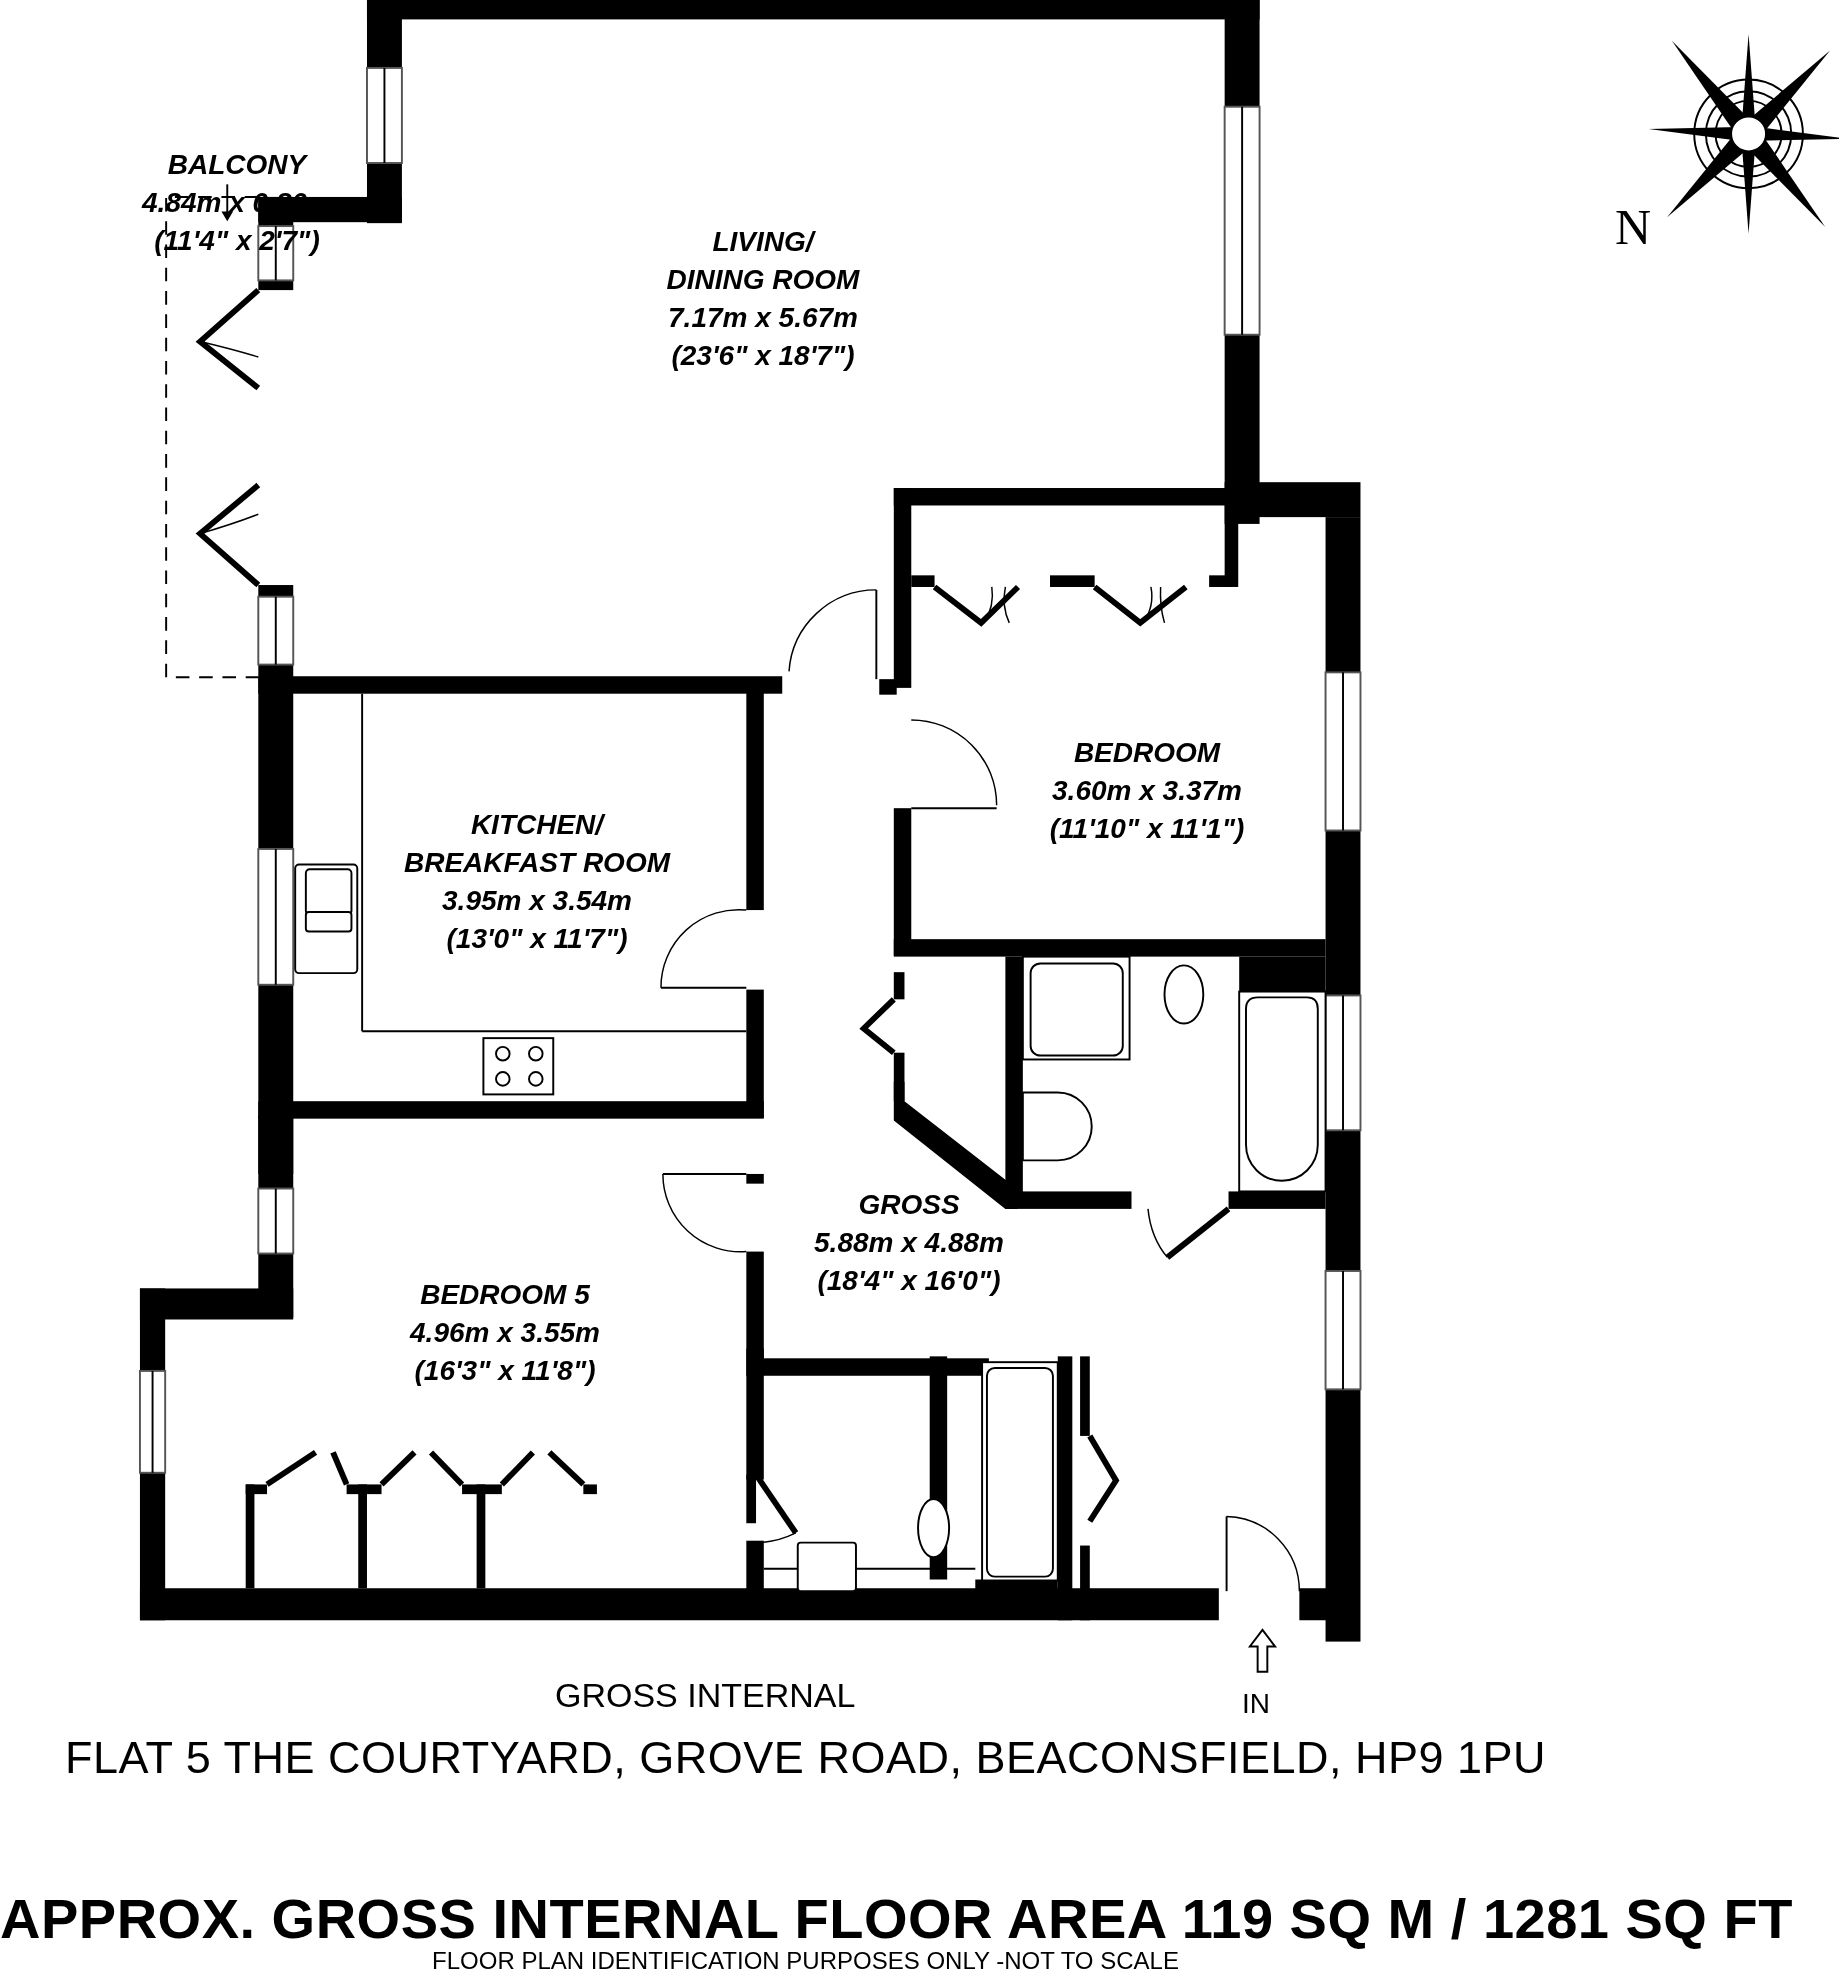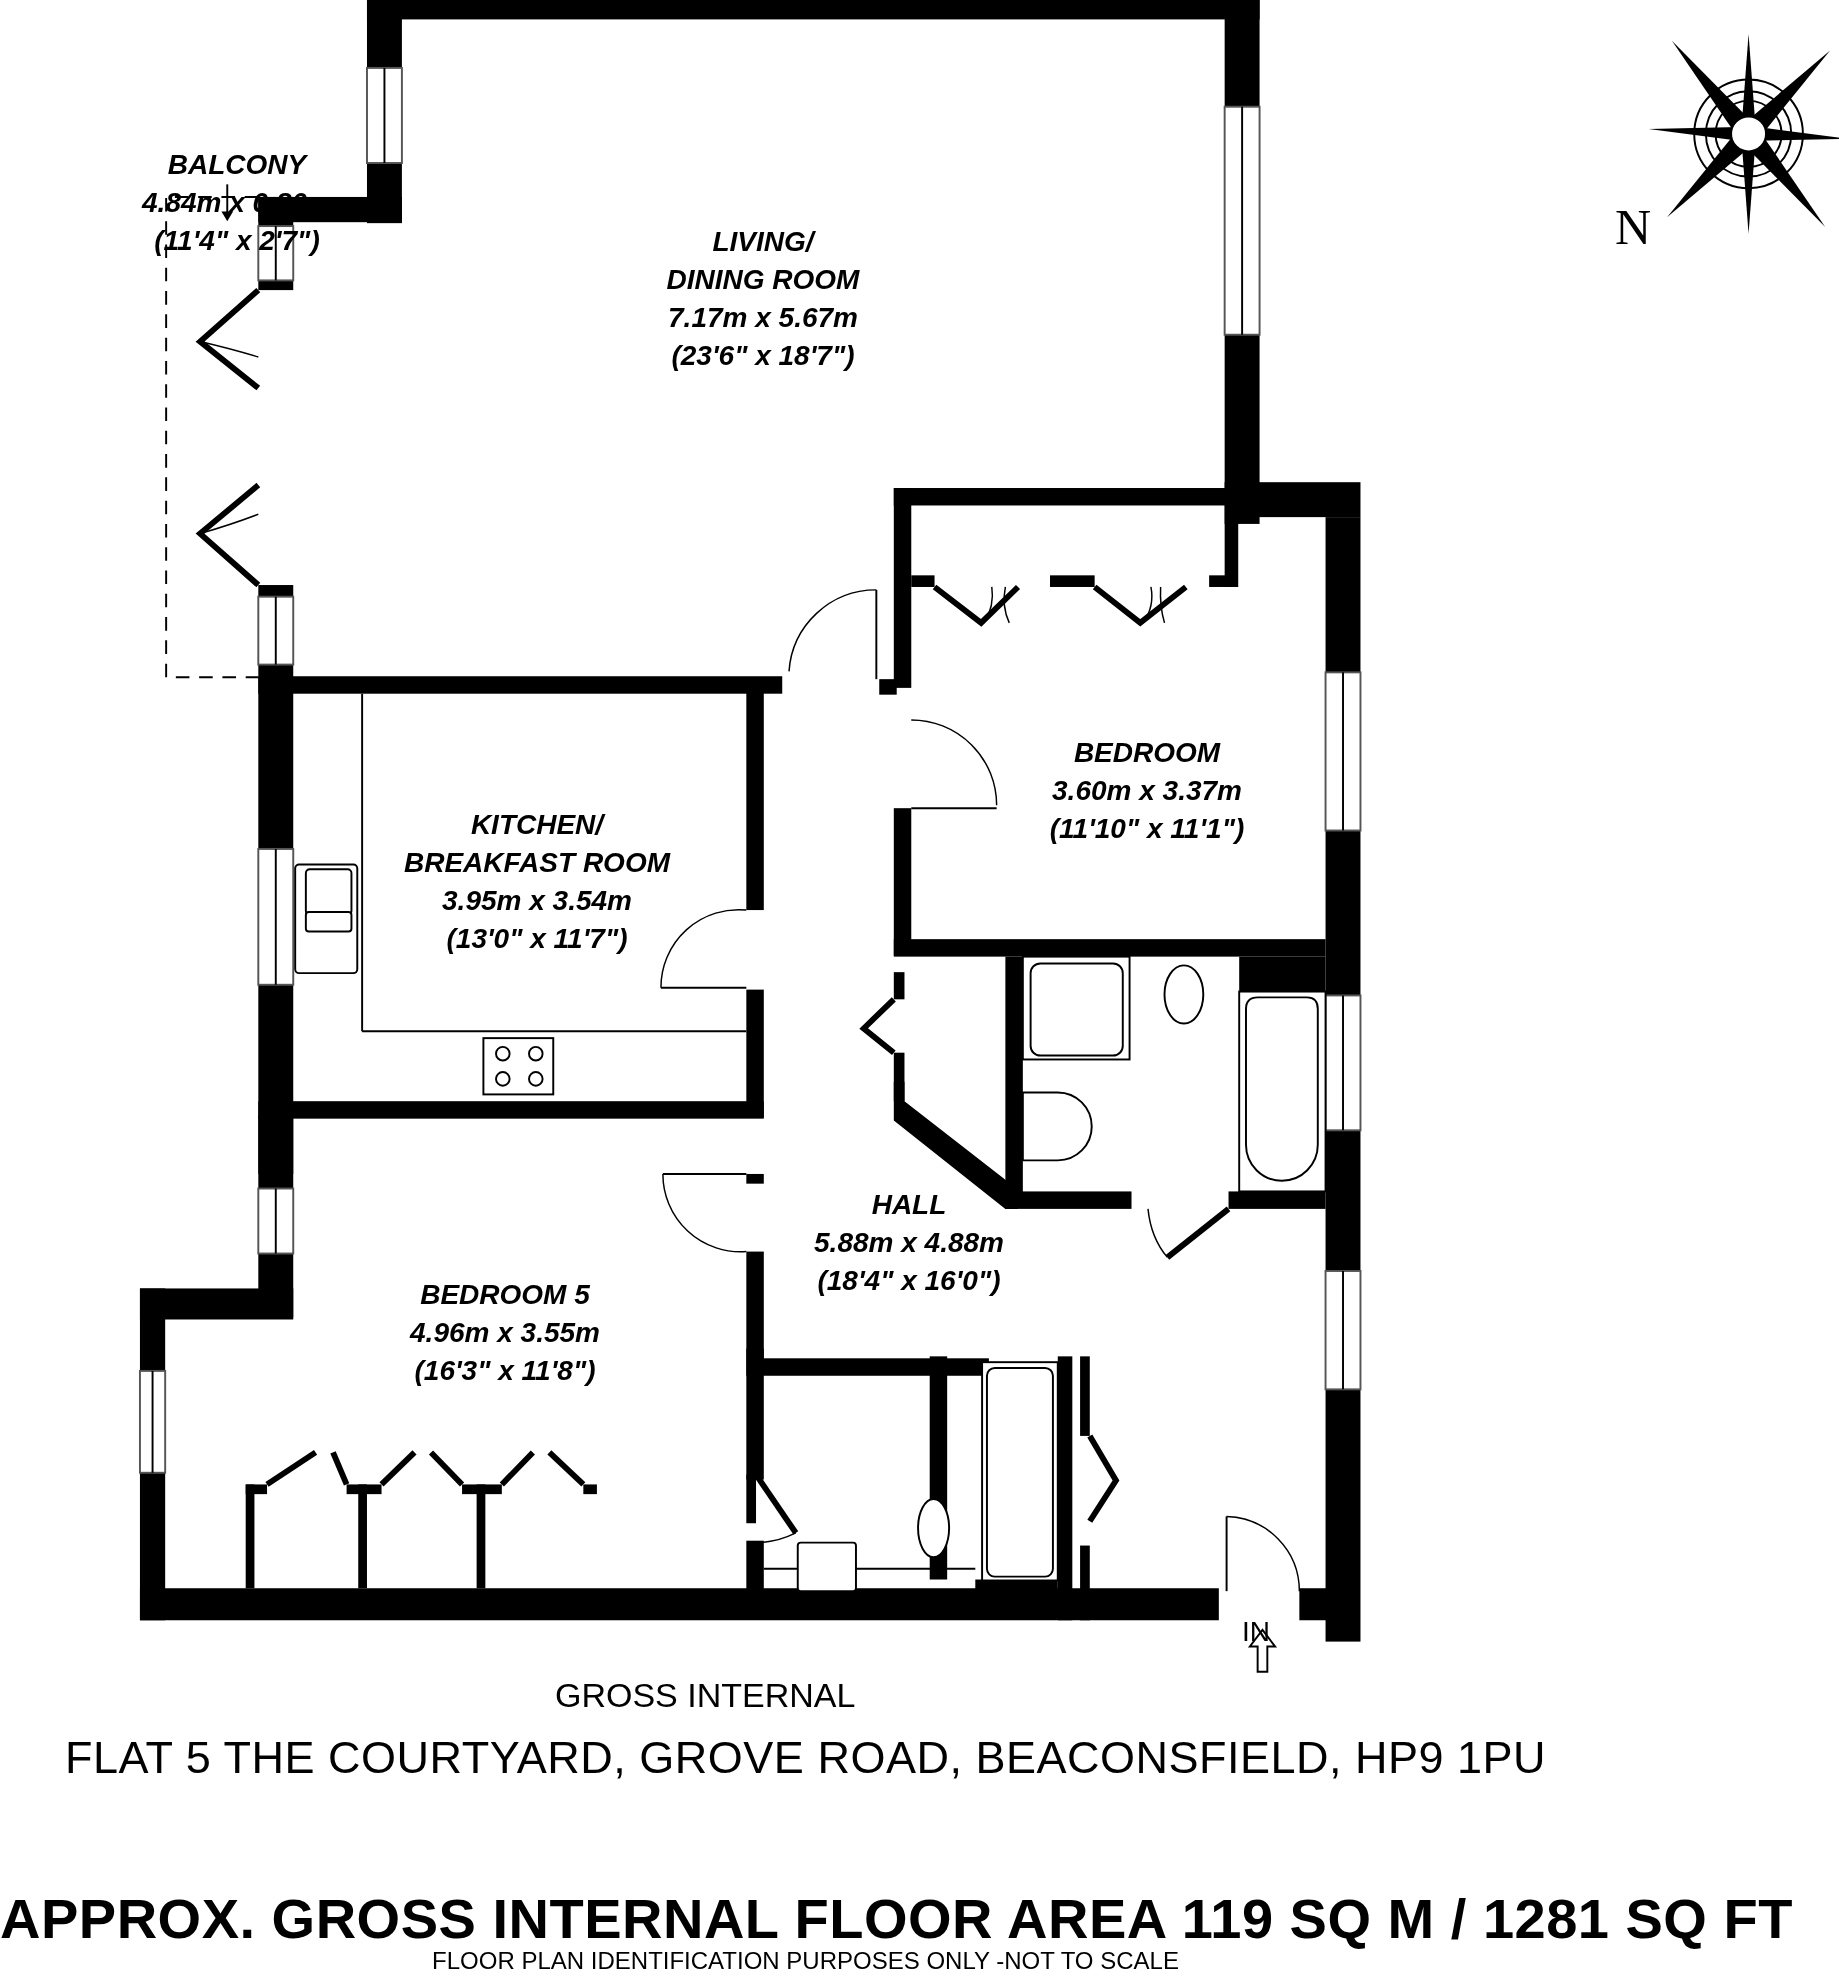--- a/index.html
+++ b/index.html
@@ -9,21 +9,21 @@
   .win { fill: #fff; stroke: #555; stroke-width: 2; }
   .thin { fill: none; stroke: #000; stroke-width: 2; }
   .door { fill: none; stroke: #000; stroke-width: 6; stroke-linejoin: miter; }
   .arc { fill: none; stroke: #000; stroke-width: 1.5; }
   .dash { fill: none; stroke: #000; stroke-width: 2; stroke-dasharray: 14 10; }
   .tick { fill: #000; }
   .fix { fill: #fff; stroke: #000; stroke-width: 2; }
   .room-label { position: absolute; text-align: center; font-weight: bold; font-size: 28px; line-height: 38px; transform: translateX(-50%); white-space: nowrap; font-style: italic; }
   .room-label div { display: block; }
   .gia-note { position: absolute; left: 555px; top: 1673px; font-size: 34px; line-height: 44px; }
-  .in-label { position: absolute; left: 1242px; top: 1616px; font-size: 28px; }
+  .in-label { position: absolute; left: 1242px; top: 1688px; font-size: 28px; }
   .footer-line { position: absolute; left: 0; width: 1611px; text-align: center; white-space: nowrap; }
   .f1 { top: 1732px; font-weight: normal; font-size: 45px; letter-spacing: 0.5px; }
   .f2 { top: 1886px; font-weight: bold; font-size: 56px; letter-spacing: 0.5px; }
   .f3 { top: 1947px; font-size: 24px; }
   .compass-n { position: absolute; left: 1615px; top: 198px; font-family: "Liberation Serif", serif; font-size: 50px; }
 </style>
 </head>
 <body>
 
 <svg id="plan" viewBox="0 0 1896 2048" xmlns="http://www.w3.org/2000/svg">
@@ -276,21 +276,21 @@
   <div>BREAKFAST ROOM</div>
   <div>3.95m x 3.54m</div>
   <div>(13'0" x 11'7")</div>
 </div>
 <div class="room-label" style="left:1147px; top:734px;">
   <div>BEDROOM</div>
   <div>3.60m x 3.37m</div>
   <div>(11'10" x 11'1")</div>
 </div>
 <div class="room-label" style="left:909px; top:1186px;">
-  <div>HALL</div>
+  <div>GROSS</div>
   <div>5.88m x 4.88m</div>
   <div>(18'4" x 16'0")</div>
 </div>
 <div class="room-label" style="left:505px; top:1276px;">
   <div>BEDROOM 5</div>
   <div>4.96m x 3.55m</div>
   <div>(16'3" x 11'8")</div>
 </div>
 
 <div class="gia-note">

